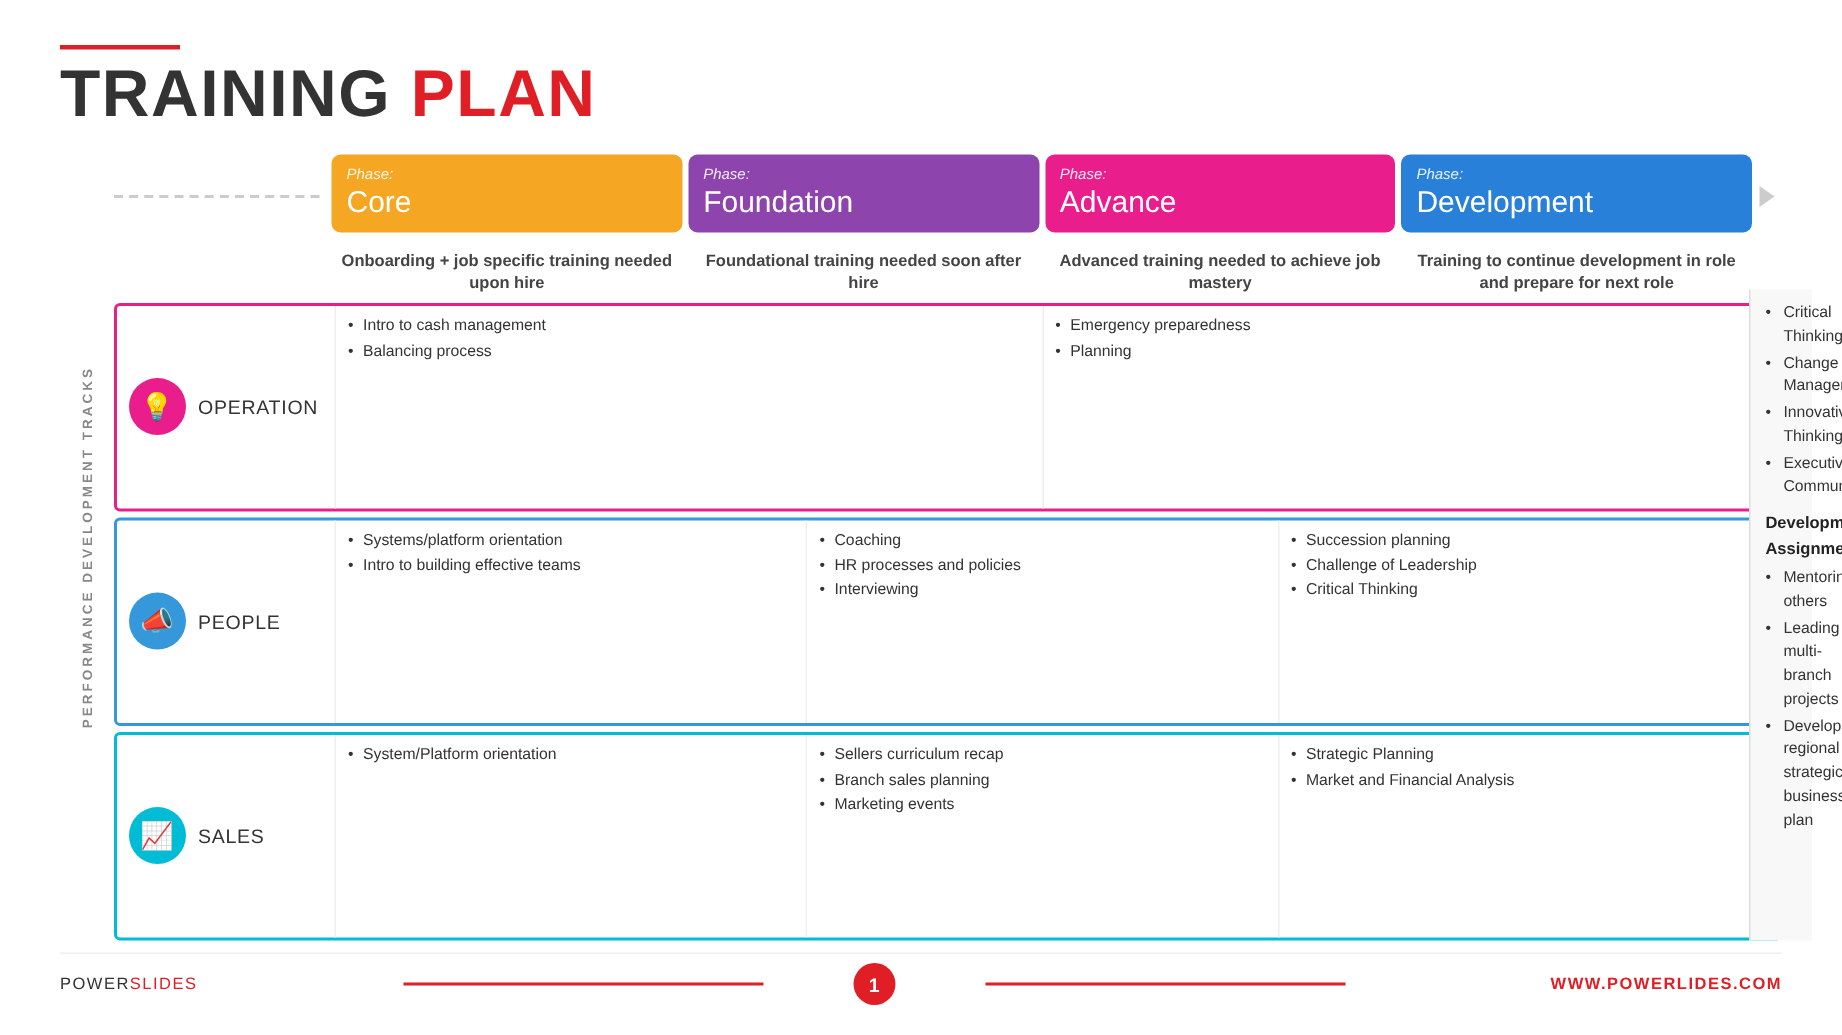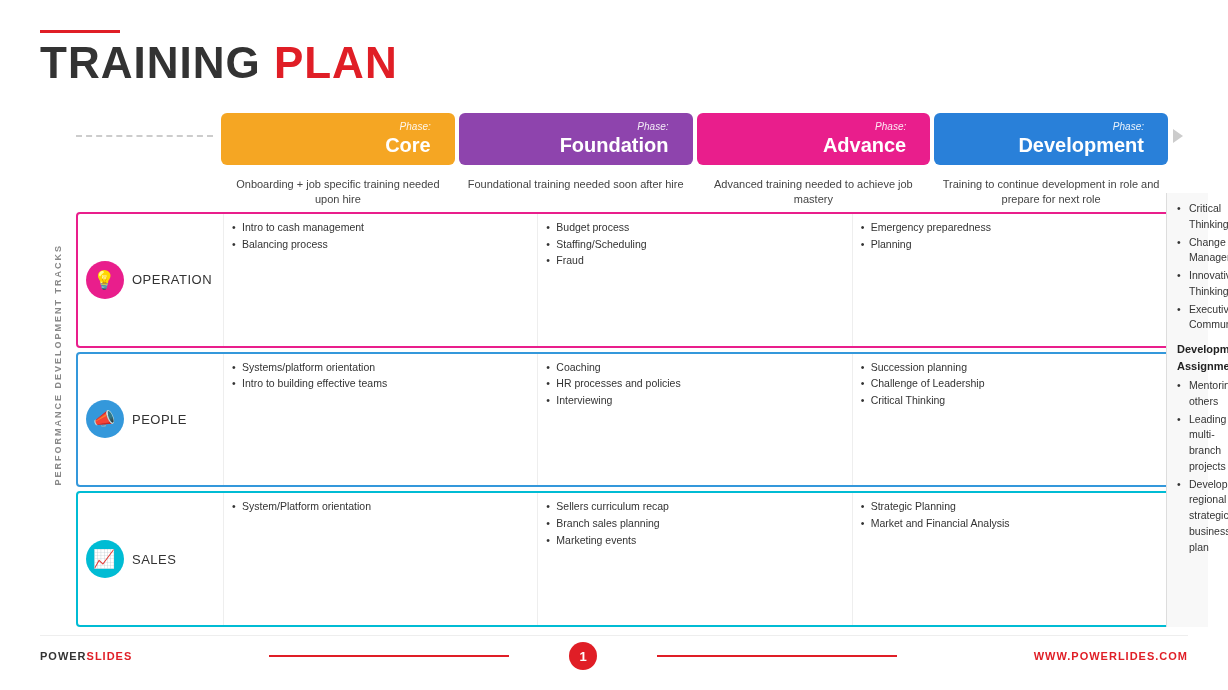--- a/index.html
+++ b/index.html
@@ -100,55 +100,55 @@
       flex: 1;
       gap: 4px;
     }
     .phase-col {
       flex: 1;
       display: flex;
       flex-direction: column;
     }
     .phase-header {
       border-radius: 6px;
-      padding: 8px 24px;
-      text-align: right;
+      padding: 8px 10px;
+      text-align: left;
       color: #fff;
       margin-bottom: 4px;
-      margin-top: 10px;
     }
     .phase-header.core { background: #f5a623; }
     .phase-header.foundation { background: #8e44ad; }
     .phase-header.advance { background: #e91e8c; }
     .phase-header.development { background: #2980d9; }
 
     .phase-label {
       font-size: 10px;
       font-style: italic;
       opacity: 0.9;
       line-height: 1.2;
     }
     .phase-name {
       font-size: 20px;
-      font-weight: 700;
+      font-weight: 400;
       line-height: 1.2;
     }
 
     
     .desc-row {
       display: flex;
       margin-bottom: 6px;
     }
     .desc-spacer {
       width: 145px;
     }
     .desc-cols {
       display: flex;
       flex: 1;
       gap: 4px;
+      font-weight: bold;
     }
     .desc-cell {
       flex: 1;
       font-size: 11px;
       color: #444;
       line-height: 1.3;
       text-align: center;
       padding: 0 4px;
     }
 
@@ -251,21 +251,21 @@
     .footer {
       display: flex;
       align-items: center;
       justify-content: space-between;
       margin-top: 8px;
       padding-top: 6px;
       border-top: 1px solid #eee;
     }
     .footer-brand {
       font-size: 11px;
-      font-weight: 700;
+      font-weight: 400;
       letter-spacing: 1px;
     }
     .footer-brand .power { color: #333; }
     .footer-brand .slides { color: #e01e26; }
     .footer-center {
       display: flex;
       align-items: center;
       gap: 60px;
     }
     .footer-line {
@@ -369,27 +369,20 @@
         <div class="track-row operation">
           <div class="track-label-cell">
             <div class="track-icon op">💡</div>
             <span class="track-name">OPERATION</span>
           </div>
           <div class="track-data-cols">
             <div class="track-data-cell">
               <ul>
                 <li>Intro to cash management</li>
                 <li>Balancing process</li>
-              </ul>
-            </div>
-            <div class="track-data-cell">
-              <ul>
-                <li>Budget process</li>
-                <li>Staffing/Scheduling</li>
-                <li>Fraud</li>
               </ul>
             </div>
             <div class="track-data-cell">
               <ul>
                 <li>Emergency preparedness</li>
                 <li>Planning</li>
               </ul>
             </div>
           </div>
 

